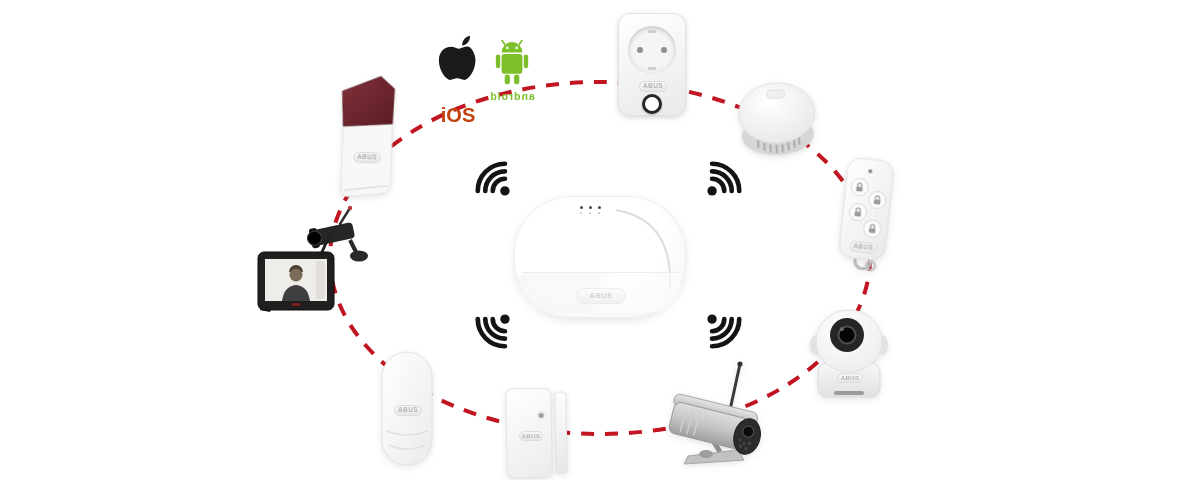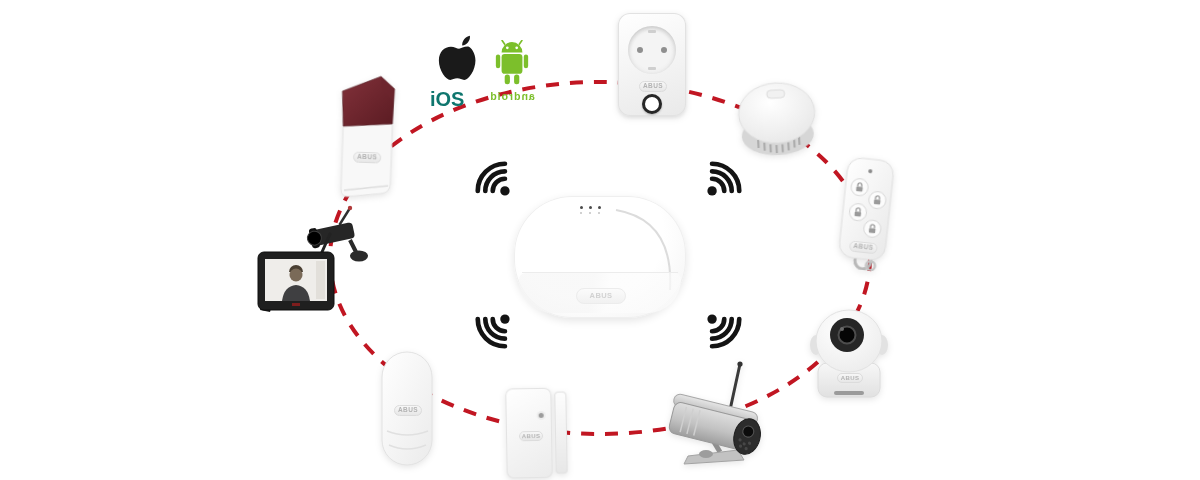--- a/index.html
+++ b/index.html
@@ -21,21 +21,21 @@
        box-shadow:0 3px 8px rgba(0,0,0,.10), inset 0 0 0 1px #efefef;}
   #hub .leds{position:absolute;left:66px;top:10px;display:flex;gap:6px;}
   #hub .leds i{width:3px;height:3px;border-radius:50%;background:#4a4a4a;}
   #hub .ledmarks{position:absolute;left:66px;top:16px;display:flex;gap:7px;}
   #hub .ledmarks i{width:2px;height:2px;border-radius:50%;background:#c2c2c2;}
   #hub .divider{position:absolute;left:8px;right:8px;top:76px;height:1px;background:#ececec;}
   #hub .lower{position:absolute;left:5px;right:5px;top:77px;bottom:5px;
               border-radius:10px 10px 52px 52px;
               background:linear-gradient(100deg,#f6f6f6 45%,#fcfcfc 55%);opacity:.7;}
   
-  .ios-text{color:#0f766e;font-size:20px;font-weight:bold;}
+  .ios-text{color:#c2410c;font-size:20px;font-weight:bold;text-align:center;margin-top:16px;}
   .android-text{color:#7cbf2b;font-size:10.5px;font-weight:bold;letter-spacing:1px;text-align:center;}
   
   #plug .bodyp{position:absolute;inset:0;border-radius:12px;
         background:linear-gradient(160deg,#ffffff,#e9e9e9);
         box-shadow:inset 0 0 0 1px #e2e2e2, 0 2px 4px rgba(0,0,0,.06);}
   #plug .socket{position:absolute;left:10px;top:13px;width:48px;height:48px;border-radius:50%;
         background:radial-gradient(#f4f4f4 55%,#e0e0e0);
         box-shadow:inset 0 2px 4px rgba(0,0,0,.16);}
   #plug .hole{position:absolute;width:6px;height:6px;border-radius:50%;background:#8f8f8f;}
   #plug .clip{position:absolute;left:20px;width:8px;height:3px;background:#cfcfcf;border-radius:1px;}

